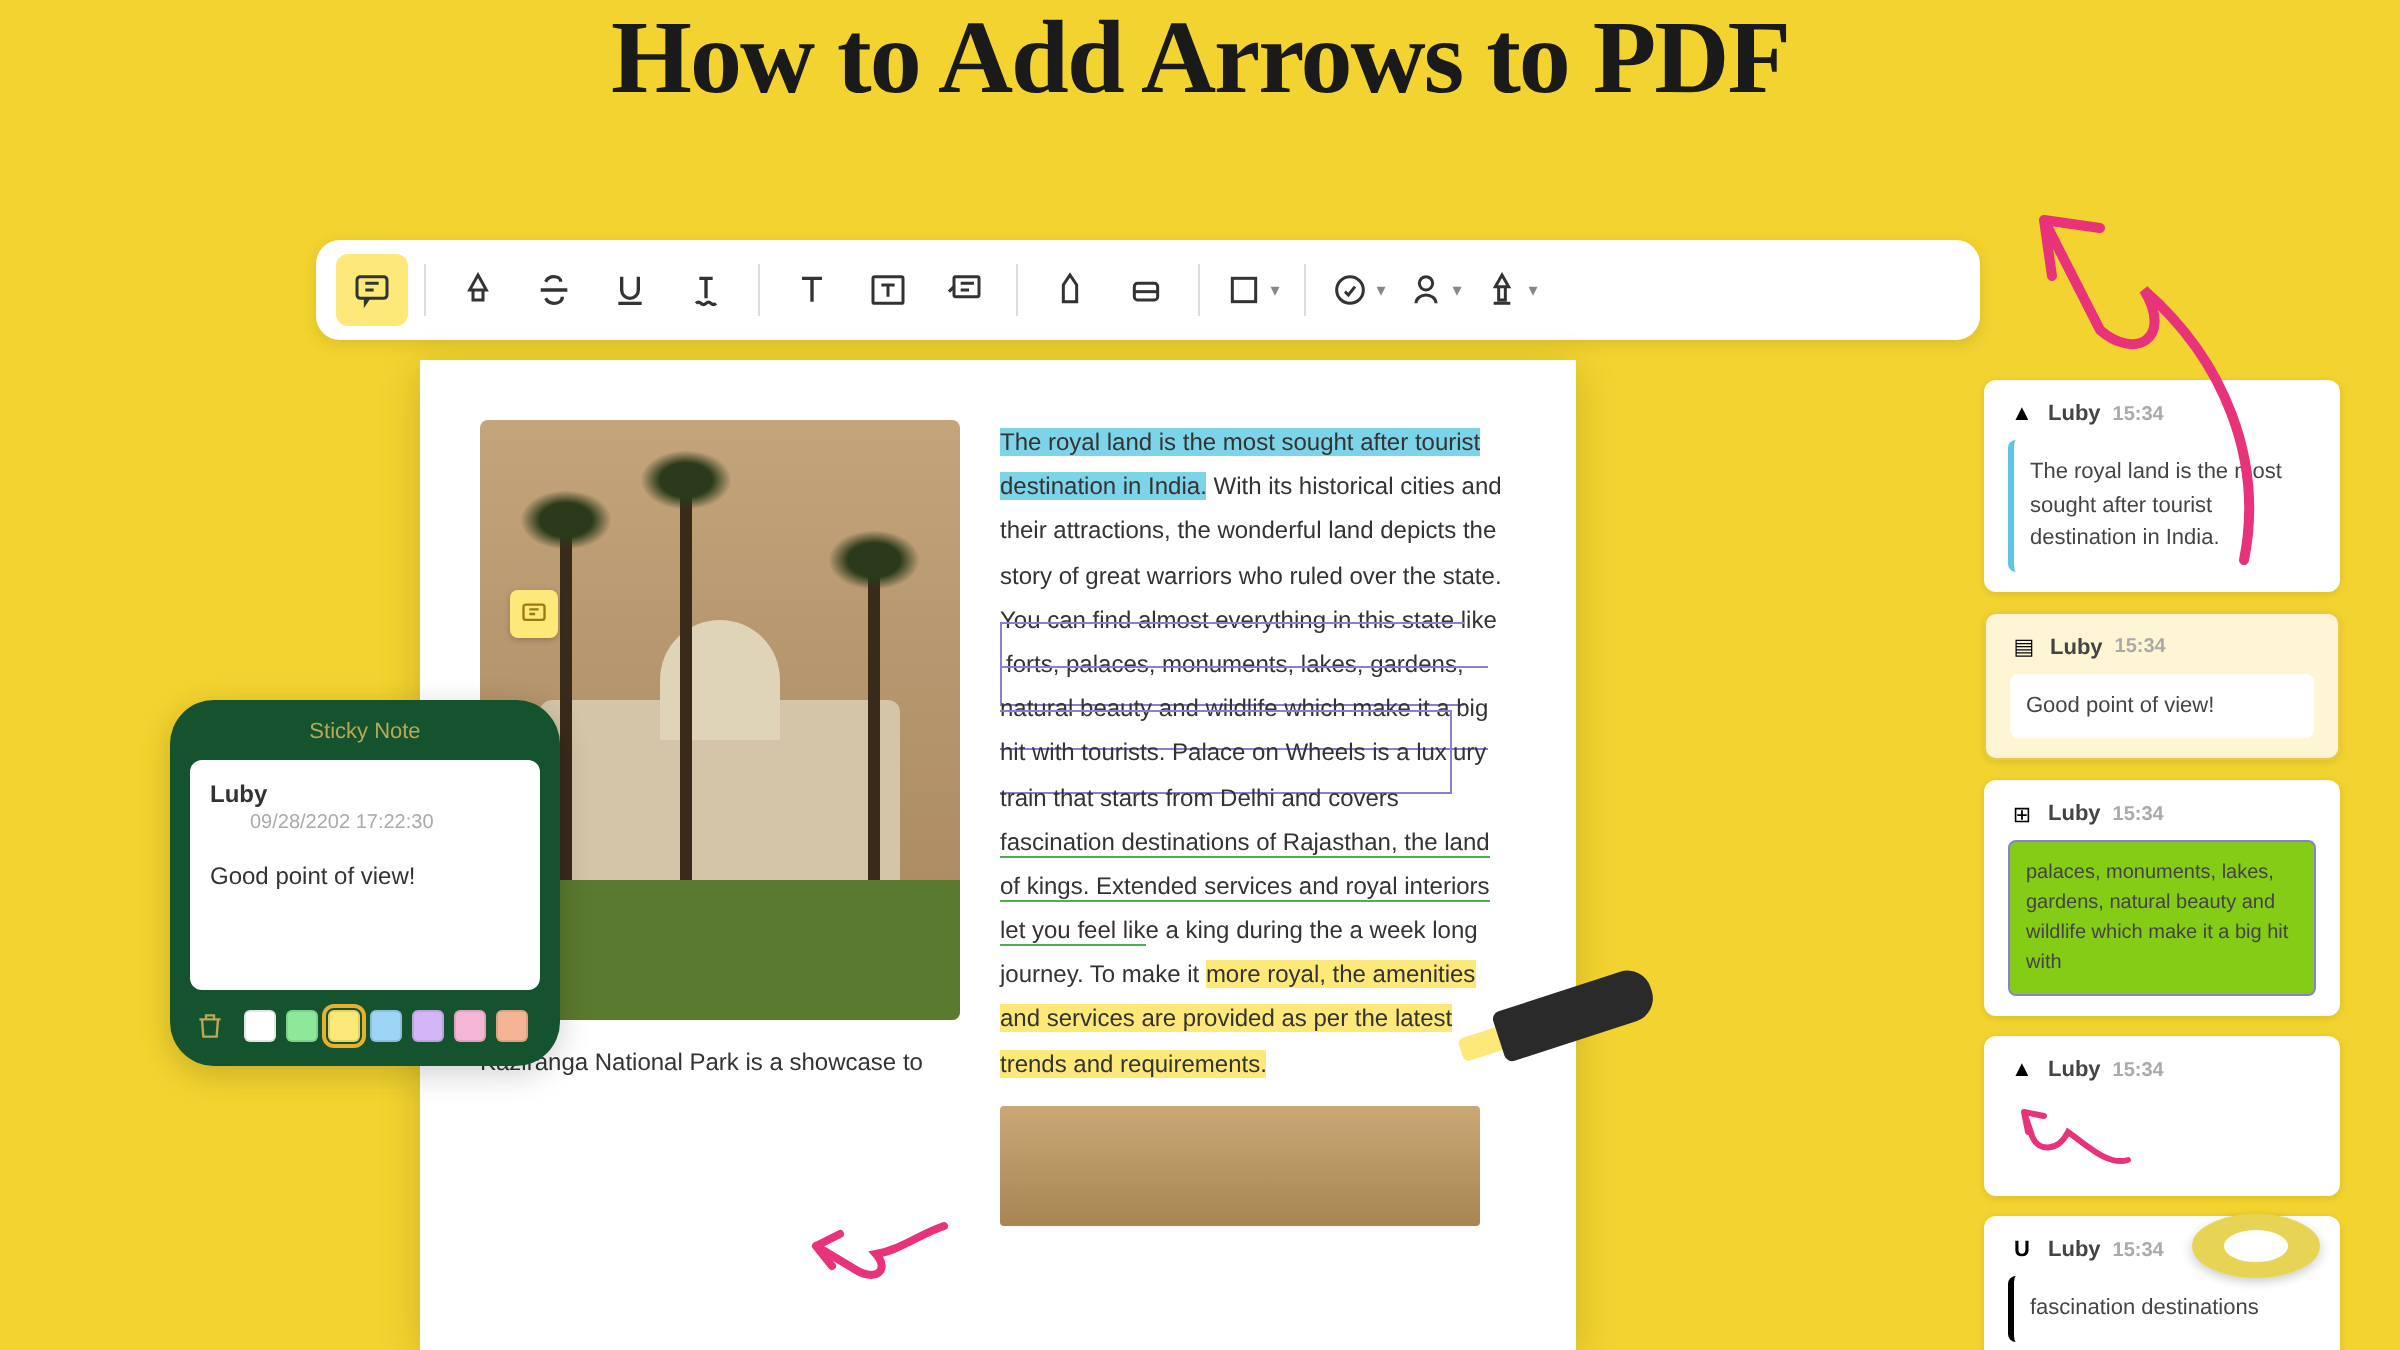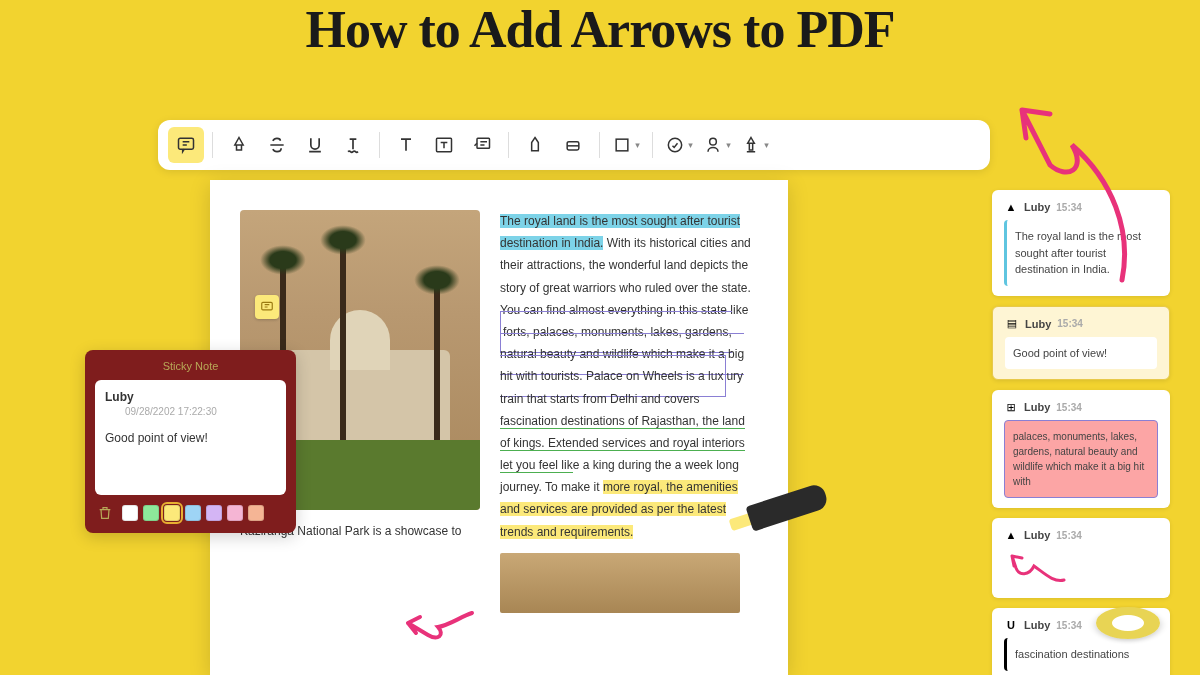--- a/index.html
+++ b/index.html
@@ -39,23 +39,23 @@
 .comments { position: absolute; top: 190px; right: 30px; width: 178px; display: flex; flex-direction: column; gap: 10px; }
 .comment { background: #fff; border-radius: 6px; padding: 10px 12px; box-shadow: 0 1px 4px rgba(0,0,0,0.1); font-size: 11px; }
 .comment.yellow { background: #fef5d4; border: 1.5px solid #e8c94a; }
 .c-head { display: flex; align-items: center; gap: 6px; margin-bottom: 6px; }
 .c-icon { width: 14px; height: 14px; display: flex; align-items: center; justify-content: center; }
 .c-user { font-weight: 600; color: #444; font-size: 11px; }
 .c-time { color: #aaa; font-size: 10px; font-weight: bold; }
 .c-body { background: #fff; padding: 8px; border-radius: 4px; font-size: 11px; color: #444; line-height: 1.5; }
 .c-body.cyan-bar { border-left: 3px solid #5fc5e0; }
 .c-body.green-bar { border-left: 3px solid #000000; }
-.c-body.purple-box { border: 1px solid #8a7fd4; background: #fca5a5; font-size: 10px; }
-
-.sticky { position: absolute; top: 350px; left: 85px; width: 211px; background: #7f1d1d; border-radius: 8px; box-shadow: 0 4px 16px rgba(0,0,0,0.18); padding: 10px 0; }
+.c-body.purple-box { border: 1px solid #8a7fd4; background: #84cc16; font-size: 10px; }
+
+.sticky { position: absolute; top: 350px; left: 85px; width: 195px; background: #14532d; border-radius: 22px; box-shadow: 0 4px 16px rgba(0,0,0,0.18); padding: 10px 0; }
 .sticky-title { text-align: center; font-size: 11px; color: #b8a858; margin-bottom: 8px; }
 .sticky-body { background: #fff; margin: 0 10px; border-radius: 6px; padding: 10px; }
 .sticky-user { font-weight: 600; font-size: 12px; color: #333; }
 .sticky-date { font-size: 10px; color: #aaa; margin-top: 2px; padding-left: 20px; }
 .sticky-text { font-size: 12px; color: #333; margin-top: 14px; }
 .sticky-footer { display: flex; align-items: center; gap: 5px; padding: 10px 12px 2px; }
 .trash { width: 16px; height: 16px; color: #b8a858; margin-right: 4px; }
 .color-sw { width: 16px; height: 16px; border-radius: 3px; border: 1px solid rgba(0,0,0,0.1); }
 .color-sw.sel { outline: 2px solid #e8b030; outline-offset: 1px; }
 

